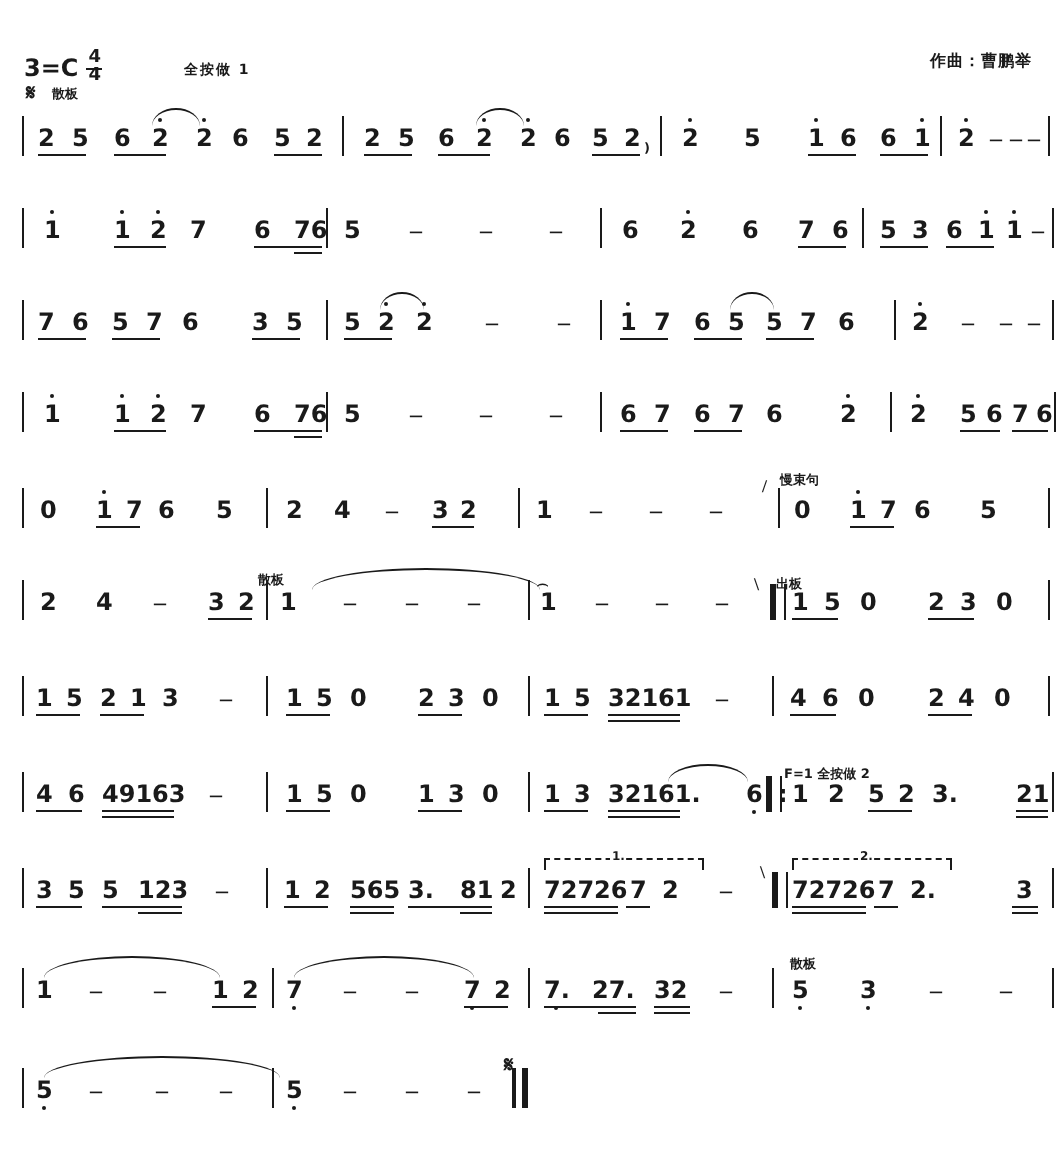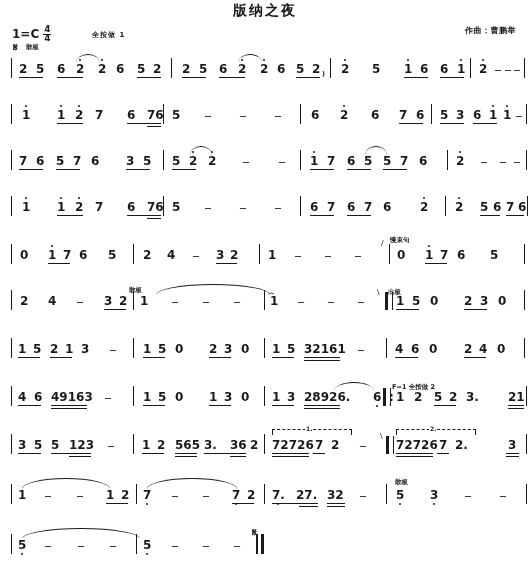--- a/index.html
+++ b/index.html
@@ -84,24 +84,23 @@
       border-left:1px solid #1a1a1a;border-right:1px solid #1a1a1a;}
   .bracket-lbl{position:absolute;font-size:6px;font-weight:bold;
       background:#fff;padding:0 1px;font-family:"DejaVu Sans", sans-serif;}
   .breath{position:absolute;font-size:9px;font-weight:bold;}
 </style>
 </head>
 <body>
 
 <div class="sheet">
 
-  <div class="title">版纳之夜</div>
 
   <div class="keysig">
-    <span>1=C</span>
+    <span>3=C</span>
     <span class="frac">
       <span class="num">4</span>
       <span class="den">4</span>
     </span>
   </div>
 
   <div class="fingering">全按做  1</div>
   <div class="composer">作曲：曹鹏举</div>
   <div class="segno-head">𝄋</div>
   <div class="tempo-mark">散板</div>
@@ -387,21 +386,21 @@
     <div class="beam" style="left:143px;top:23px;width:22px"></div>
     <span class="n" style="left:175px;top:9px">0</span>
     <span class="n" style="left:209px;top:9px">1</span>
     <span class="n" style="left:224px;top:9px">3</span>
     <div class="beam" style="left:209px;top:23px;width:22px"></div>
     <span class="n" style="left:241px;top:9px">0</span>
     <div class="barline" style="left:264px;top:4px;height:20px"></div>
     <span class="n" style="left:272px;top:9px">1</span>
     <span class="n" style="left:287px;top:9px">3</span>
     <div class="beam" style="left:272px;top:23px;width:22px"></div>
-    <span class="n" style="left:304px;top:9px">28926.</span>
+    <span class="n" style="left:304px;top:9px">32161.</span>
     <div class="beam" style="left:304px;top:23px;width:36px"></div>
     <div class="beam2" style="left:304px;top:26px;width:36px"></div>
     <div class="slur" style="left:334px;top:0px;width:40px"></div>
     <span class="n" style="left:373px;top:9px">6<span class="odot-dn"></span></span>
     <span class="mk" style="left:392px;top:1px">F=1  全按做 2</span>
     <div class="dbl-bar" style="left:383px;top:6px"></div>
     <span class="repeat" style="left:389px;top:8px">:</span>
     <span class="n" style="left:396px;top:9px">1</span>
     <span class="n" style="left:414px;top:9px">2</span>
     <span class="n" style="left:434px;top:9px">5</span>
@@ -425,21 +424,21 @@
     <div class="beam2" style="left:69px;top:26px;width:22px"></div>
     <span class="dash" style="left:108px;top:9px">–</span>
     <div class="barline" style="left:133px;top:4px;height:20px"></div>
     <span class="n" style="left:142px;top:9px">1</span>
     <span class="n" style="left:157px;top:9px">2</span>
     <div class="beam" style="left:142px;top:23px;width:22px"></div>
     <span class="n" style="left:175px;top:9px">565</span>
     <div class="beam" style="left:175px;top:23px;width:22px"></div>
     <div class="beam2" style="left:175px;top:26px;width:22px"></div>
     <span class="n" style="left:204px;top:9px">3.</span>
-    <span class="n" style="left:230px;top:9px">36</span>
+    <span class="n" style="left:230px;top:9px">81</span>
     <div class="beam" style="left:204px;top:23px;width:42px"></div>
     <div class="beam2" style="left:230px;top:26px;width:16px"></div>
     <span class="n" style="left:250px;top:9px">2</span>
     <div class="barline" style="left:264px;top:4px;height:20px"></div>
     <div class="bracket" style="left:272px;top:-1px;width:78px"></div>
     <span class="bracket-lbl" style="left:305px;top:-5px">1.</span>
     <span class="n" style="left:272px;top:9px">72726</span>
     <div class="beam" style="left:272px;top:23px;width:37px"></div>
     <div class="beam2" style="left:272px;top:26px;width:37px"></div>
     <span class="n" style="left:315px;top:9px">7</span>

